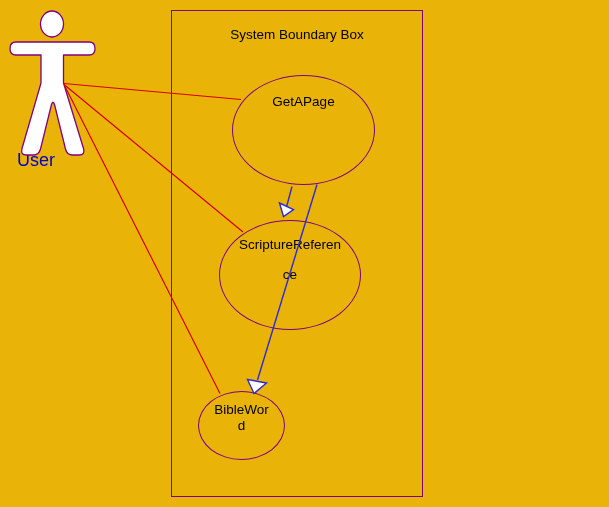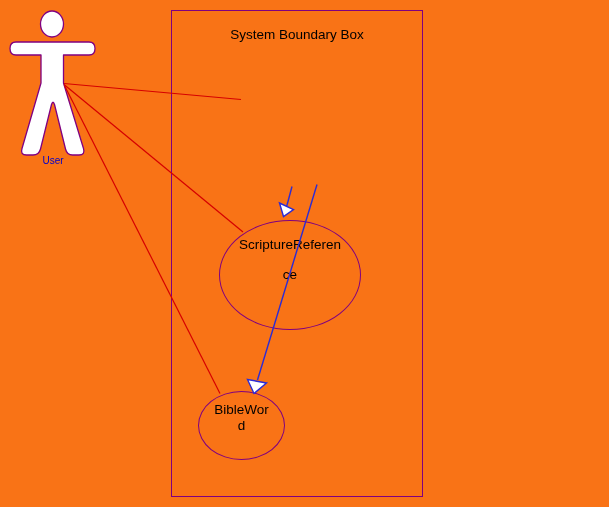--- a/index.html
+++ b/index.html
@@ -1,17 +1,17 @@
 <!DOCTYPE html>
 <html><head>
 <meta charset="utf-8">
 <style>
   html,body{margin:0;padding:0;background:#ffffff;}
   .canvas{
-    position:relative;width:609px;height:507px;background:#f97316;
+    position:relative;width:609px;height:507px;background:#eab308;
     font-family:"Liberation Sans",sans-serif;overflow:hidden;
   }
   .gfx{position:absolute;left:0;top:0;z-index:3;pointer-events:none;}
   .boundary{
     position:absolute;left:171px;top:10px;width:252px;height:487px;
     border:1px solid #800080;box-sizing:border-box;background:transparent;z-index:1;
   }
   .boundary-title{
     position:absolute;left:0;top:16px;width:100%;text-align:center;
     font-size:13.5px;line-height:15.5px;color:#000000;
@@ -19,22 +19,22 @@
   .usecase{
     position:absolute;border:1px solid #800080;border-radius:50%;
     box-sizing:border-box;background:transparent;z-index:2;
     display:flex;flex-direction:column;align-items:center;
     font-size:13.5px;line-height:15.5px;color:#000000;text-align:center;
   }
   #uc-0{left:232px;top:75px;width:143px;height:110px;padding-top:18px;}
   #uc-1{left:219px;top:220px;width:142px;height:110px;padding-top:16px;gap:14px;}
   #uc-2{left:198px;top:391px;width:87px;height:69px;padding-top:10px;text-align:center;}
   .actor-label{
-    position:absolute;left:33px;top:153px;width:40px;text-align:center;
-    font-size:10px;line-height:15.5px;color:#0000cc;z-index:2;
+    position:absolute;left:16px;top:153px;width:40px;text-align:center;
+    font-size:18px;line-height:15.5px;color:#0000cc;z-index:2;
   }
 </style>
 </head>
 <body>
 
 <div class="canvas">
 
   <svg class="gfx" width="609" height="507" viewBox="0 0 609 507">
 
     <g>
@@ -58,20 +58,23 @@
     <g>
       <line x1="317" y1="184.5" x2="257.5" y2="380" stroke-width="1.4" stroke="#2b2bd6"></line>
       <polygon points="247.5,379.5 266.5,383 254,393.5" fill="#ffffff" stroke-width="1.4" stroke-linejoin="miter" stroke="#2b2bd6"></polygon>
     </g>
   </svg>
 
   <div class="boundary">
     <div class="boundary-title">System Boundary Box</div>
   </div>
 
+  <div class="usecase" id="uc-0">
+    <span>GetAPage</span>
+  </div>
 
   <div class="usecase" id="uc-1">
     <span>ScriptureReferen</span>
     <span>ce</span>
   </div>
 
   <div class="usecase" id="uc-2">
     <span>BibleWor</span>
     <span>d</span>
   </div>

